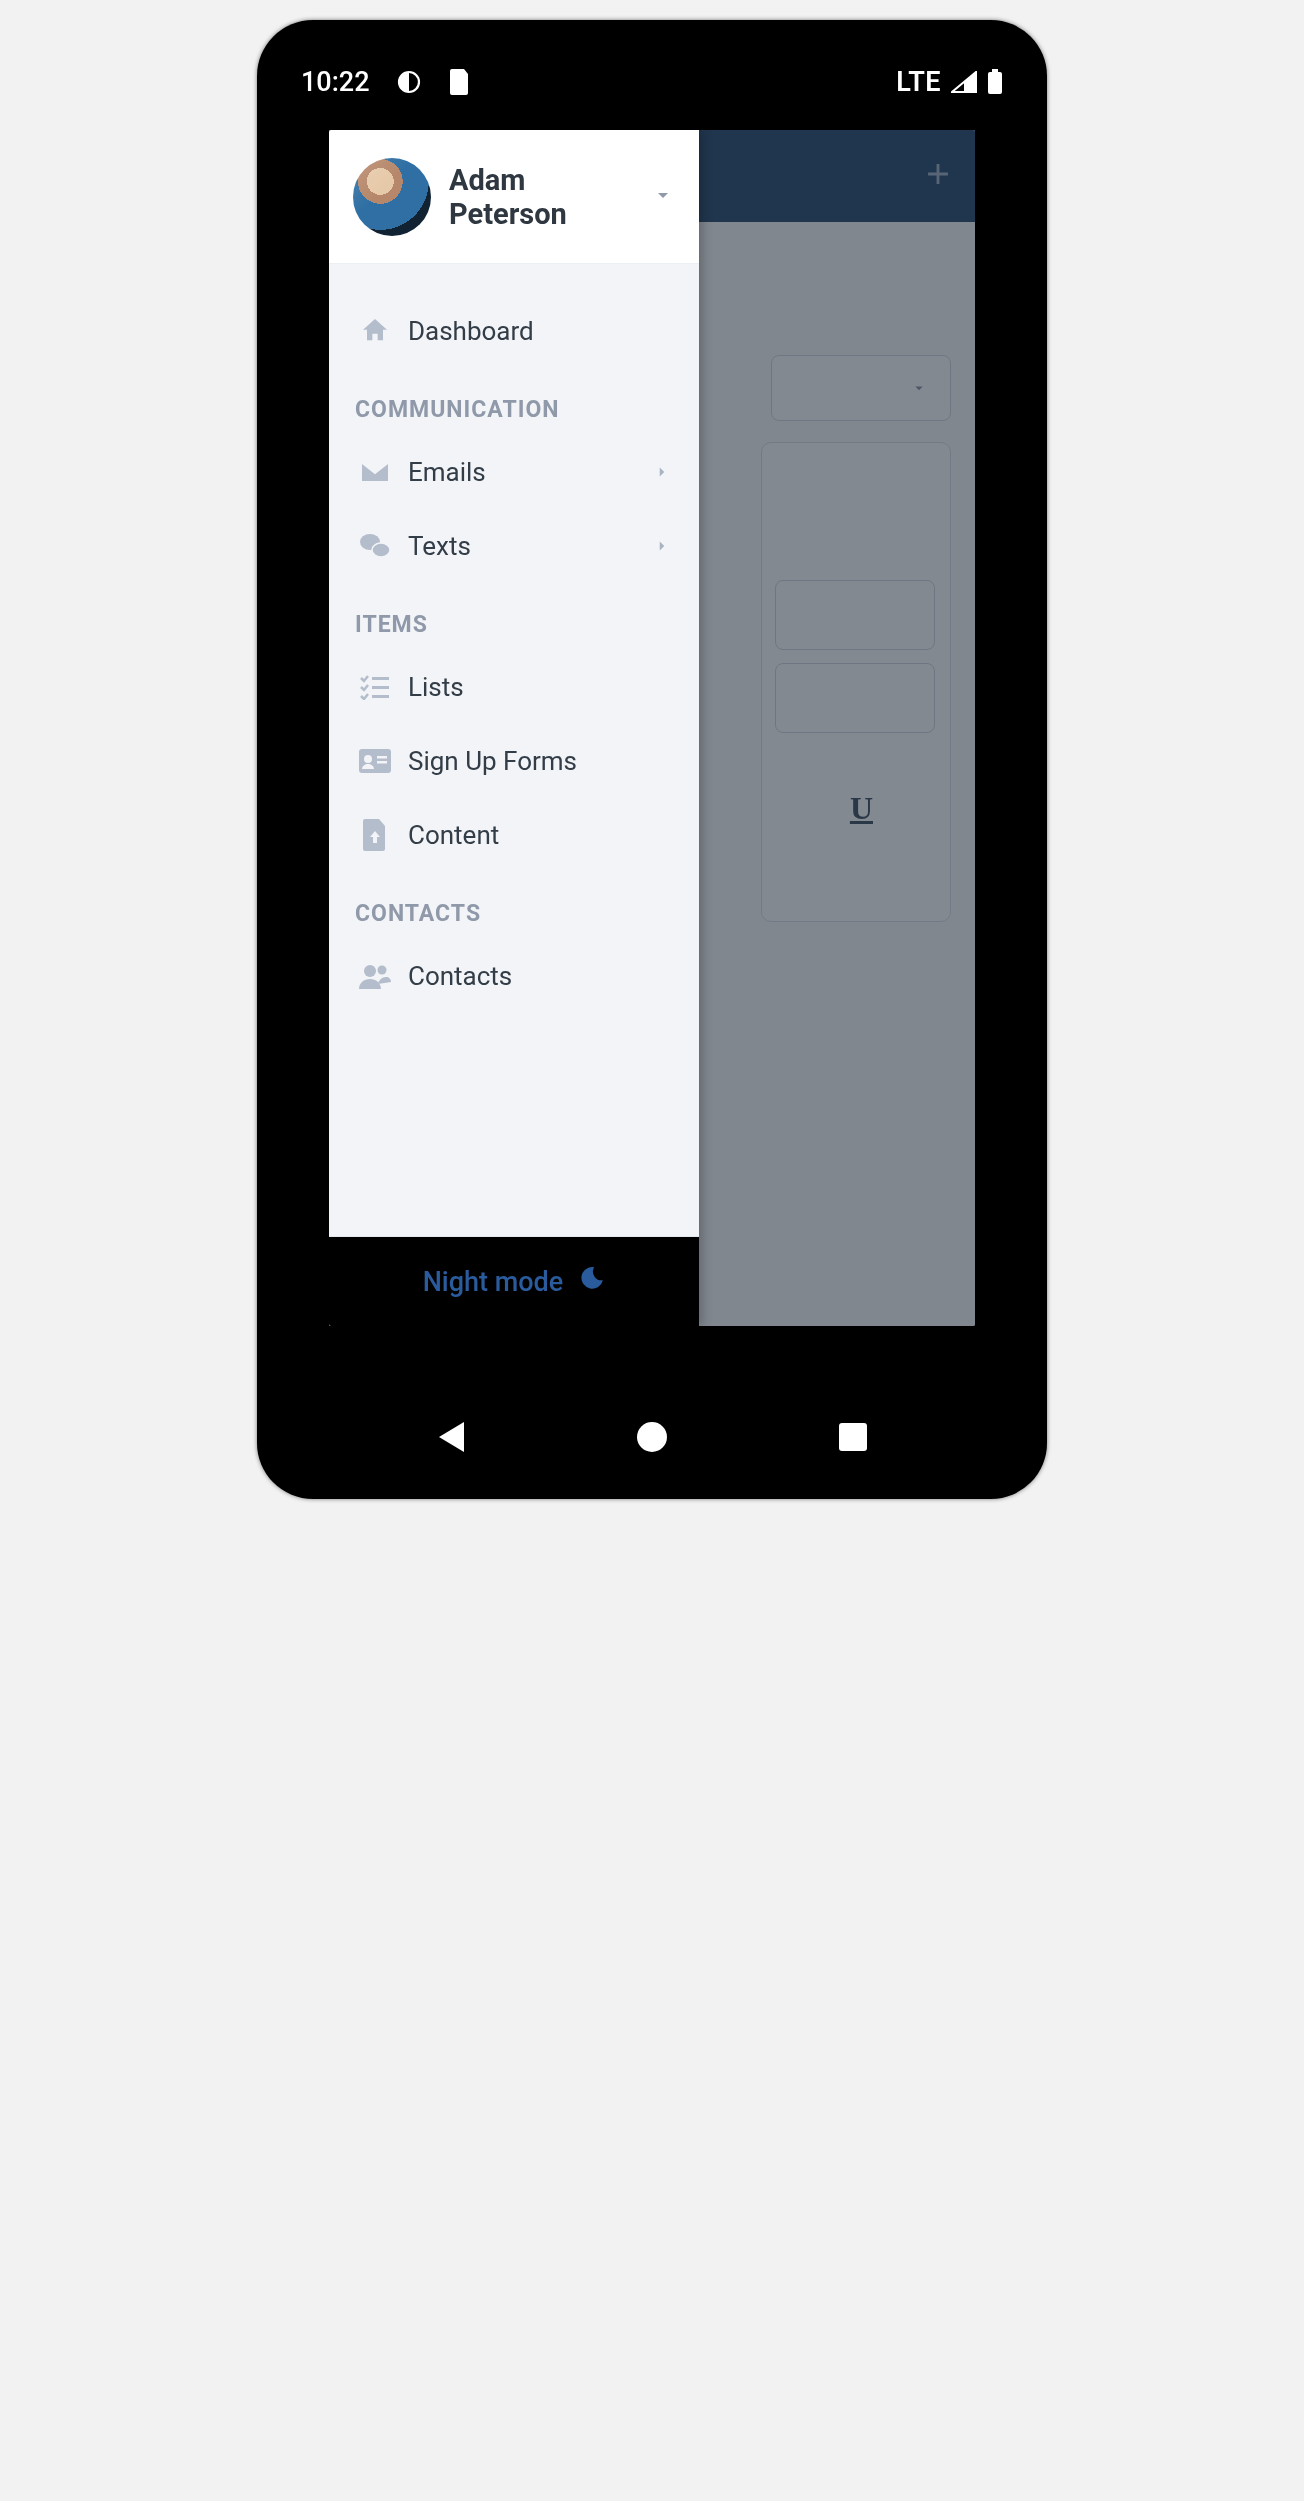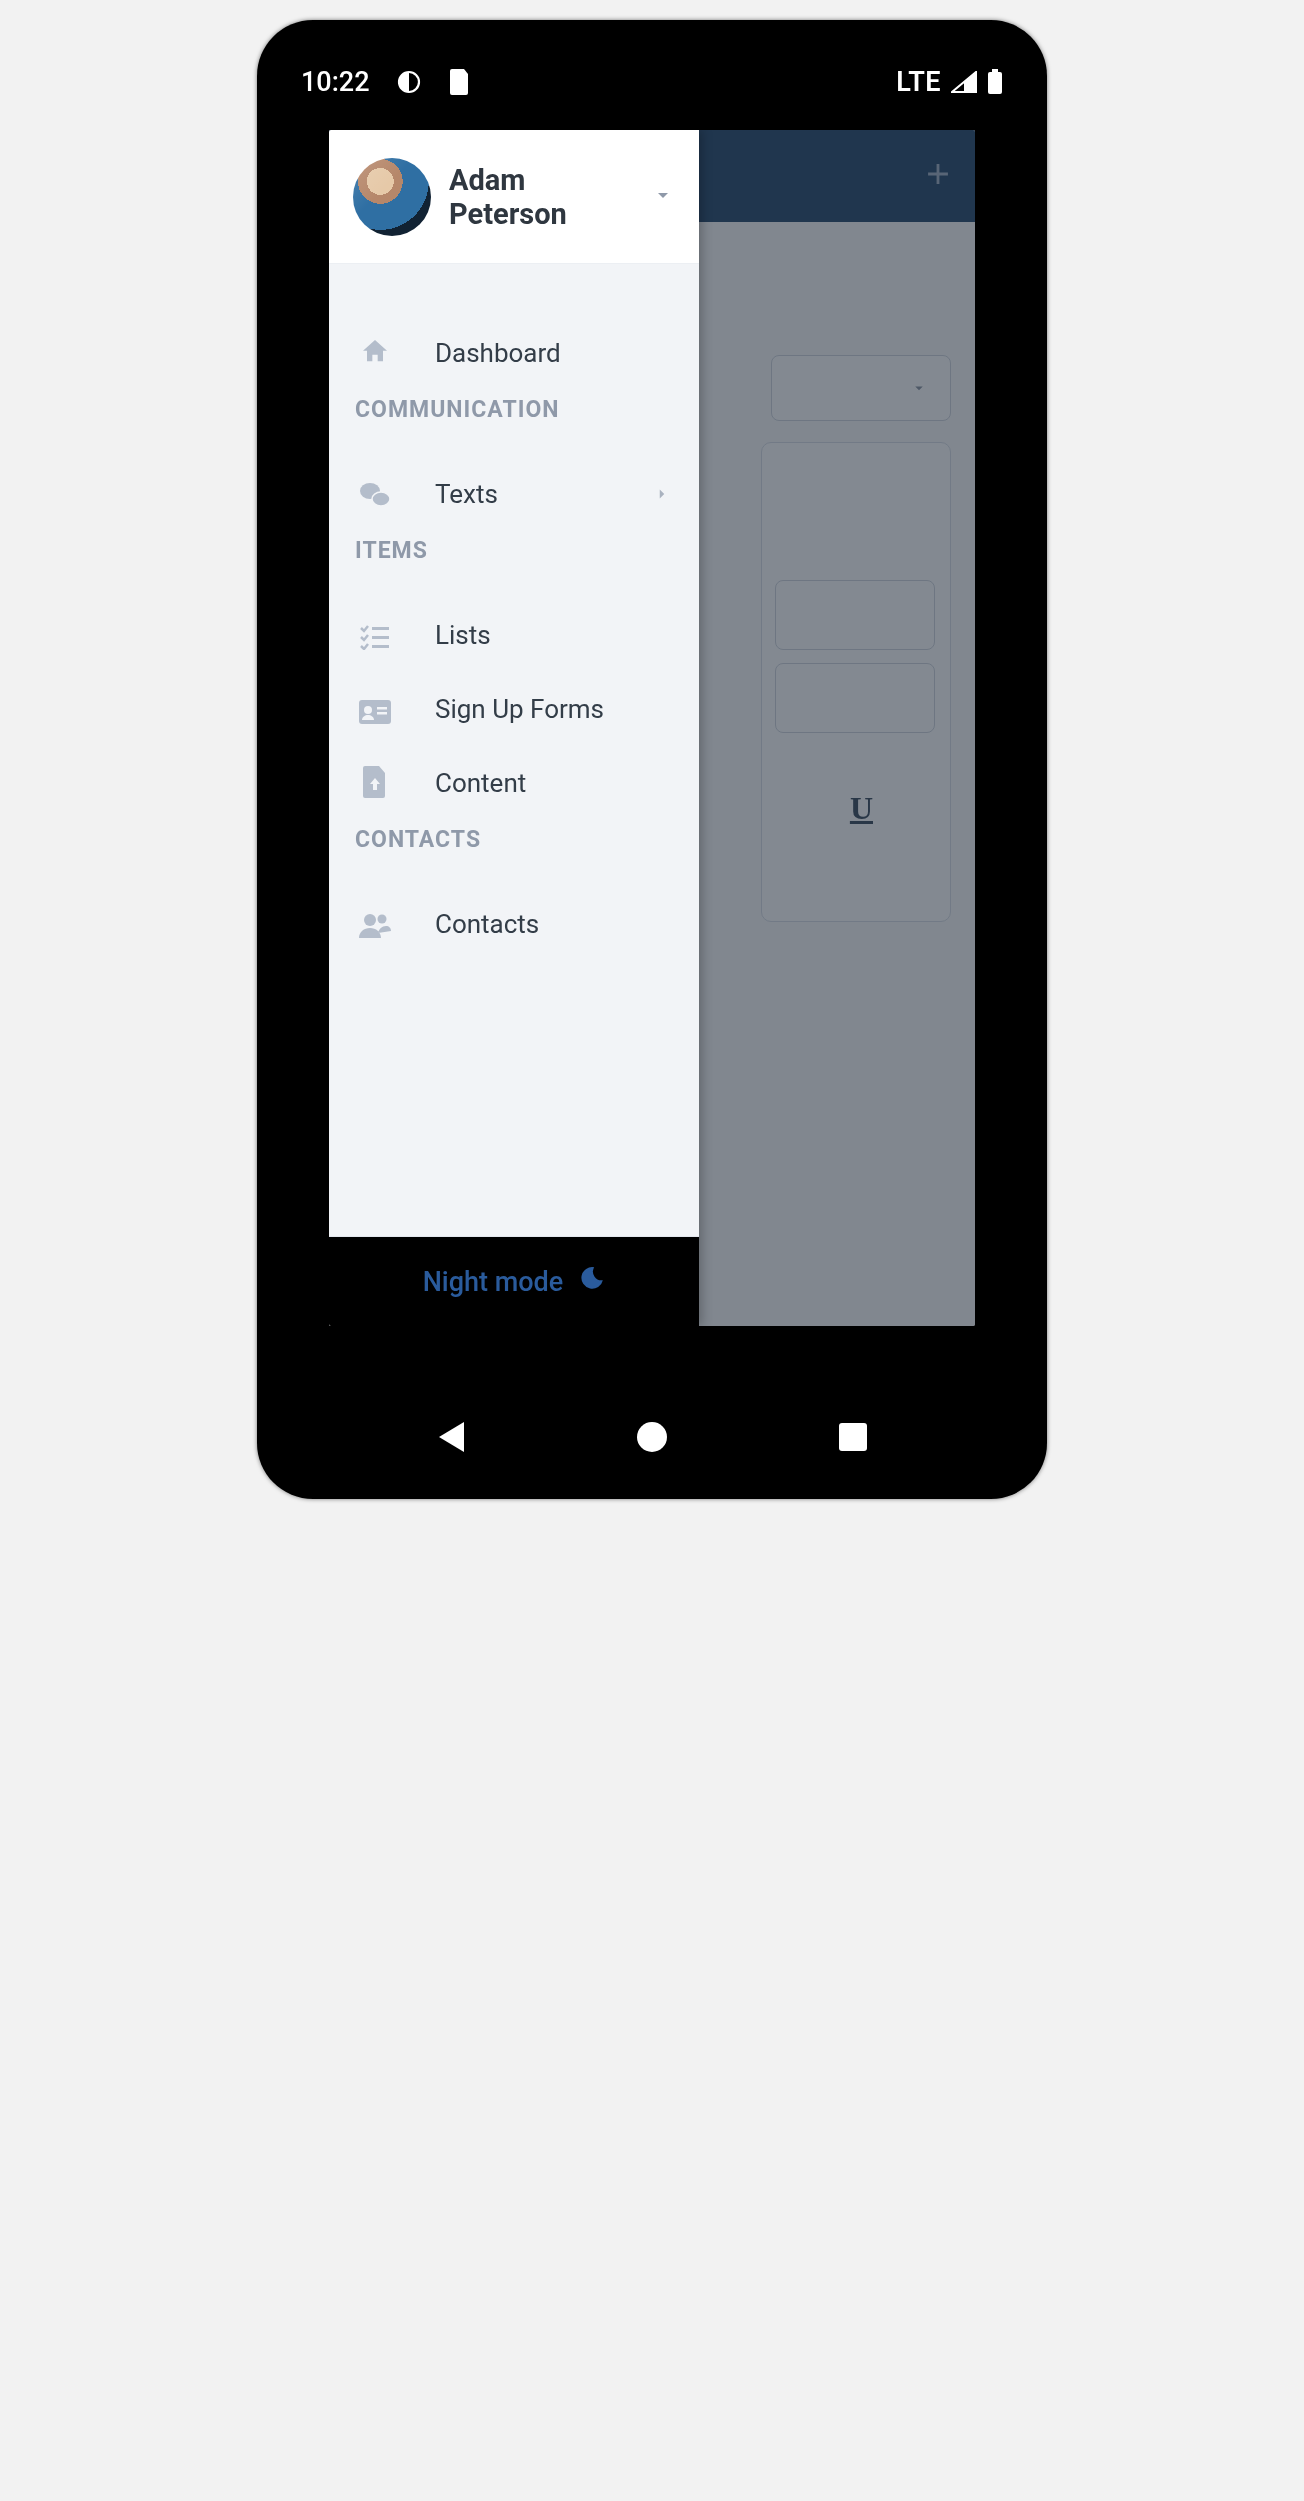--- a/index.html
+++ b/index.html
@@ -122,23 +122,23 @@
   }
   .drawer-body {
     flex:1;
     background: #f2f4f7;
     padding-top: 12px;
     overflow:hidden;
   }
   .nav-item {
     height: 74px;
     display:flex;
-    align-items:flex-end;
+    align-items:center;
     padding: 0 28px;
-    gap: 42px;
+    gap: 15px;
     color:#333d48;
     font-size: 26px;
   }
   .nav-item .icon-slot { width:36px; display:flex; justify-content:center; color:#b4bdcb; }
   .nav-item .chev { margin-left:auto; color:#aab3c0; }
   .section-title {
     padding: 28px 26px 12px 26px;
     font-size: 23px;
     font-weight: 700;
     letter-spacing: 1px;
@@ -286,20 +286,33 @@
               <span class="icon-slot">
                 <svg width="32" height="32" viewBox="0 0 24 24" fill="currentColor">
                     <path d="M12 3l9 8h-3v8h-4v-5h-4v5H6v-8H3z"></path>
                   </svg>
               </span>
               <span>Dashboard</span>
             </div>
 
             <div class="section-title">COMMUNICATION</div>
 
+            <div class="nav-item">
+              <span class="icon-slot">
+                <svg width="32" height="24" viewBox="0 0 32 24" fill="currentColor">
+                    <path d="M2 2h28v20H2z M2 2l14 11L30 2" stroke="#f2f4f7" stroke-width="2" fill="currentColor"></path>
+                  </svg>
+              </span>
+              <span>Emails</span>
+              <span class="chev">
+                <svg width="18" height="18" viewBox="0 0 24 24" fill="currentColor">
+                    <path d="M9 6l6 6-6 6z"></path>
+                  </svg>
+              </span>
+            </div>
 
             <div class="nav-item">
               <span class="icon-slot">
                 <svg width="32" height="28" viewBox="0 0 32 28" fill="currentColor">
                     <ellipse cx="11" cy="10" rx="10" ry="8"></ellipse>
                     <ellipse cx="22" cy="18" rx="9" ry="7" fill="currentColor" stroke="#f2f4f7" stroke-width="1.5"></ellipse>
                   </svg>
               </span>
               <span>Texts</span>
               <span class="chev">

